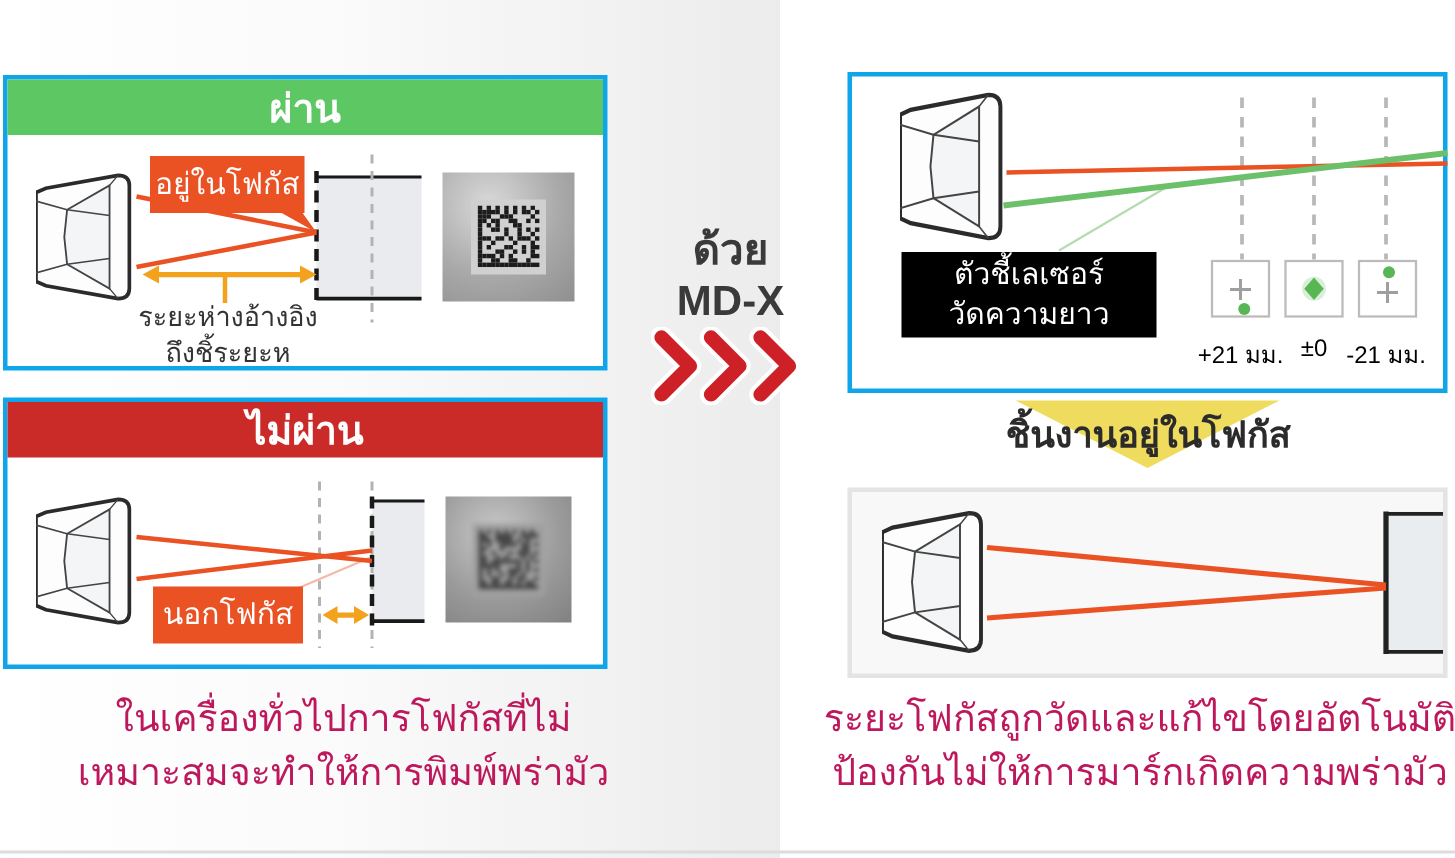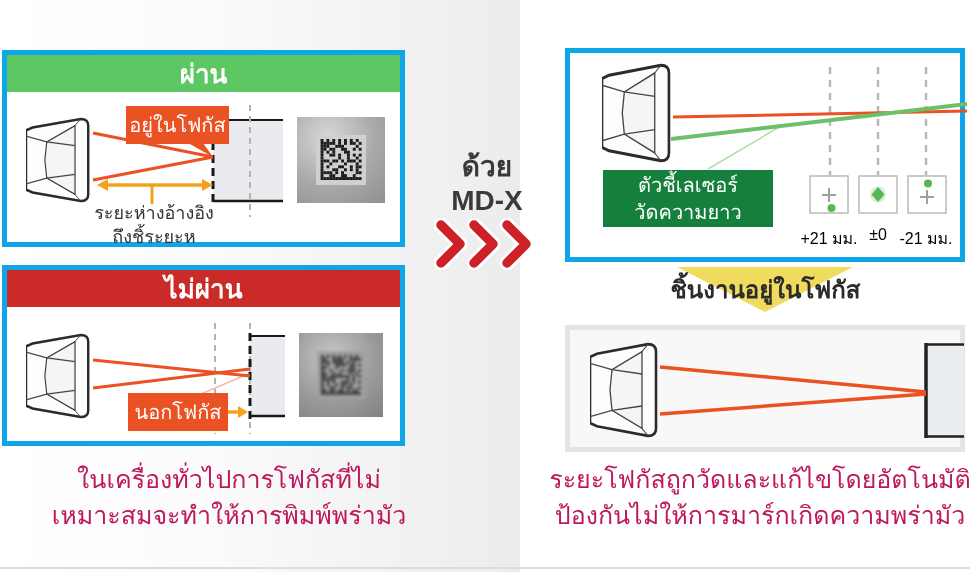--- a/index.html
+++ b/index.html
@@ -3,39 +3,39 @@
 <meta charset="utf-8">
 <style>
   html,body{margin:0;padding:0;}
   body{width:970px;height:572px;overflow:hidden;background:#fff;
        font-family:"Liberation Sans","DejaVu Sans",sans-serif;color:#3a3a3a;}
   .stage{position:relative;width:970px;height:572px;}
   .bg-left{position:absolute;left:0;top:0;width:520px;height:572px;
            background:linear-gradient(to right,#ffffff 0%,#fbfbfb 40%,#ececec 100%);}
   .bottom-divider{position:absolute;left:0;top:567px;width:970px;height:2px;background:#dcdcdc;}
 
-  .panel{position:absolute;background:#fff;border:5px solid #0ea5e9;box-sizing:border-box;}
+  .panel{position:absolute;background:#fff;border:3px solid #0ea5e9;box-sizing:border-box;}
   #pass-panel{left:2px;top:50px;width:403px;height:197px;}
   #fail-panel{left:2px;top:265px;width:403px;height:181px;}
   #measure-panel{left:565px;top:48px;width:400px;height:214px;}
   #auto-panel{left:565px;top:325px;width:400px;height:127px;background:#f8f8f8;border-color:#e4e4e4;}
 
   .panel-header{position:absolute;left:0;top:0;right:0;height:37px;display:flex;
                 align-items:center;justify-content:center;color:#fff;font-weight:bold;
                 font-size:26px;line-height:1;}
   .header-green{background:#5cc763;}
   .header-red{background:#cb2b28;}
 
   .gfx{position:absolute;left:0;top:0;}
   .lens{position:absolute;}
   .lens svg{display:block;width:100%;height:100%;}
 
   .tag{position:absolute;background:#ea5123;color:#fff;display:flex;align-items:center;
-       justify-content:center;font-size:20px;line-height:1.1;margin-left:24px;}
-  .green-tag{position:absolute;background:#15803d;color:#fff;display:flex;flex-direction:column;
+       justify-content:center;font-size:20px;line-height:1.1;}
+  .green-tag{position:absolute;background:#000000;color:#fff;display:flex;flex-direction:column;
        align-items:center;justify-content:center;font-size:20px;line-height:1.35;}
 
   .distance-text{position:absolute;left:44px;top:146px;width:206px;text-align:center;
        font-size:18px;line-height:1.35;color:#333;}
   .caption{position:absolute;text-align:center;font-size:25px;line-height:1.42;color:#be185d;}
   #caption-left{left:8px;top:462px;width:442px;}
   #caption-right{left:542px;top:462px;width:436px;}
 
   .mid-text{position:absolute;left:420px;width:134px;text-align:center;font-weight:bold;
        font-size:28px;color:#3a3a3a;line-height:1.1;}

